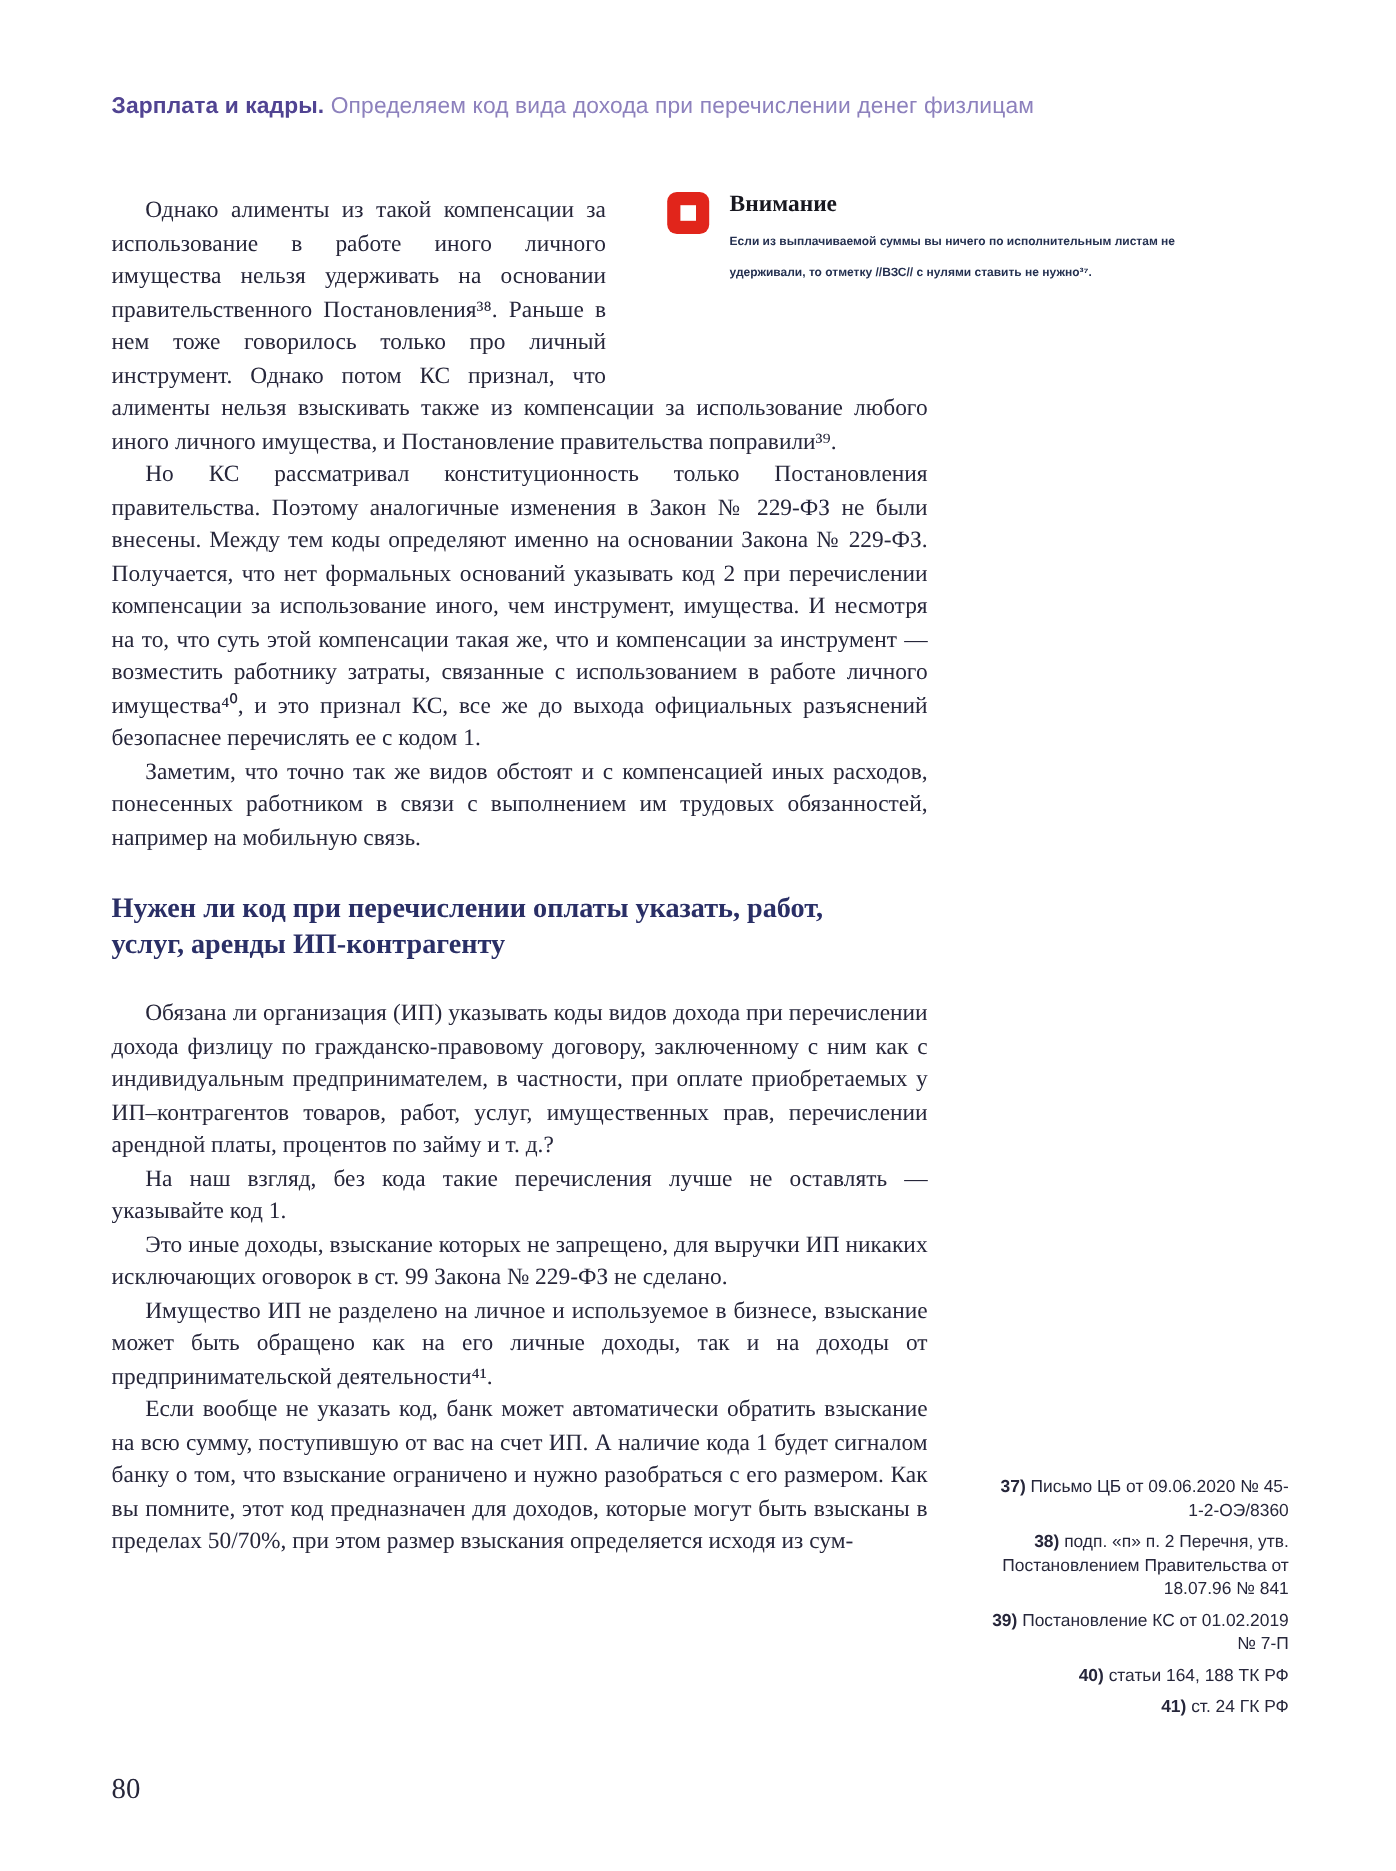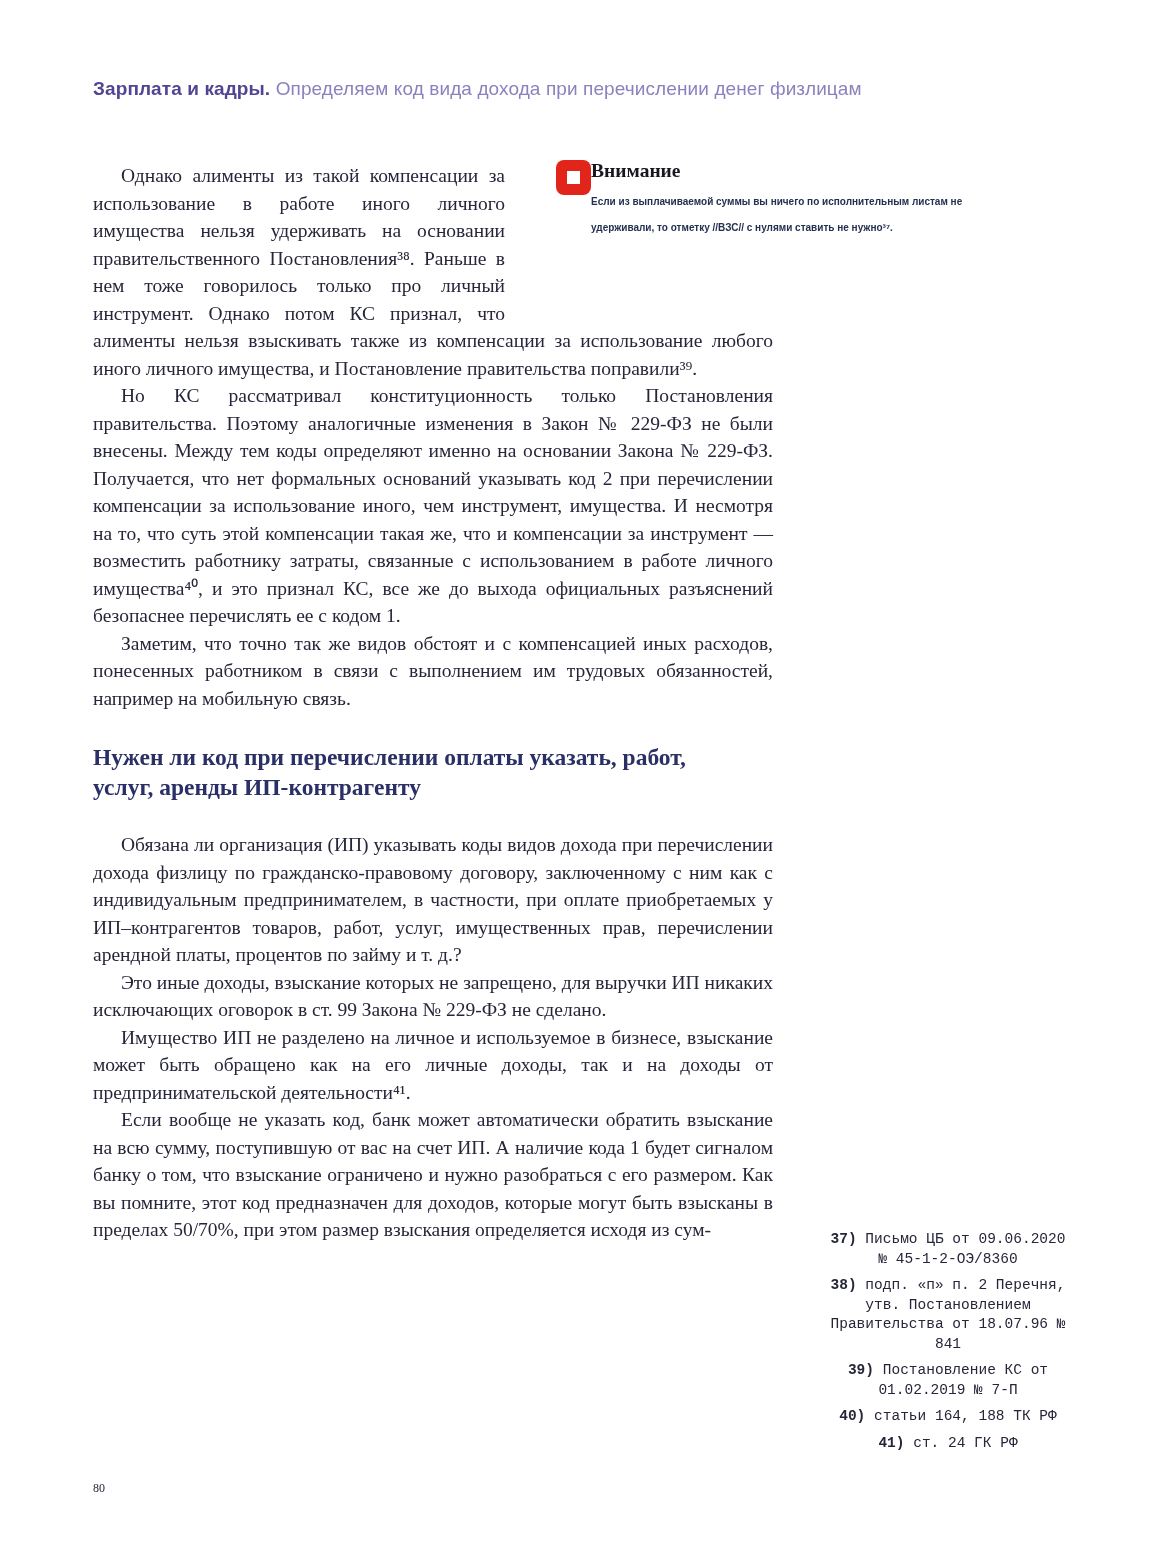--- a/index.html
+++ b/index.html
@@ -26,20 +26,21 @@
   .rubric { font-weight: bold; color: #514492; }
   .rubric-subtitle { color: #8d81bd; }
 
   
   .attention {
     position: absolute;
     left: 556px;
     top: 158px;
     width: 482px;
     display: flex;
+    gap: 17px;
     z-index: 2;
   }
   .attention-icon {
     width: 35px;
     height: 35px;
     border-radius: 8px;
     background: #e1251b;
     display: flex;
     align-items: center;
     justify-content: center;
@@ -87,32 +88,32 @@
     max-width: 636px;
     text-align: left;
   }
 
   
   .footnotes {
     position: absolute;
     left: 822px;
     top: 1230px;
     width: 252px;
-    font-family: Liberation Mono, monospace;
+    font-family: Liberation Sans, sans-serif;
     font-size: 14.5px;
     line-height: 19.5px;
     color: #26263a;
-    text-align: center;
+    text-align: right;
   }
   .footnote { margin-bottom: 7px; }
   .footnote-number { font-weight: bold; }
 
   
   .page-footer { position: absolute; left: 93px; top: 1478px; }
-  .page-number { font-family: "Liberation Serif", serif; font-size: 12px; color: #26263a; }
+  .page-number { font-family: "Liberation Serif", serif; font-size: 24px; color: #26263a; }
 </style>
 </head>
 <body>
 
 <div class="page">
 
   <header class="page-header">
     <span class="rubric">Зарплата и кадры.</span><span class="rubric-subtitle"> Определяем код вида дохода при перечислении денег физлицам</span>
   </header>
 
@@ -128,20 +129,21 @@
 
   <main class="article">
     <div class="attention-spacer"></div>
     <p class="para">Однако алименты из такой компенсации за использование в работе иного личного имущества нельзя удерживать на основании правительственного Постановления³⁸. Раньше в нем тоже говорилось только про личный инструмент. Однако потом КС признал, что алименты нельзя взыскивать также из компенсации за использование любого иного личного имущества, и Постановление правительства поправили³⁹.</p>
     <p class="para">Но КС рассматривал конституционность только Постановления правительства. Поэтому аналогичные изменения в Закон № 229-ФЗ не были внесены. Между тем коды определяют именно на основании Закона № 229-ФЗ. Получается, что нет формальных оснований указывать код 2 при перечислении компенсации за использование иного, чем инструмент, имущества. И несмотря на то, что суть этой компенсации такая же, что и компенсации за инструмент — возместить работнику затраты, связанные с использованием в работе личного имущества⁴⁰, и это признал КС, все же до выхода официальных разъяснений безопаснее перечислять ее с кодом 1.</p>
     <p class="para">Заметим, что точно так же видов обстоят и с компенсацией иных расходов, понесенных работником в связи с выполнением им трудовых обязанностей, например на мобильную связь.</p>
 
     <h2 class="section-heading">Нужен ли код при перечислении оплаты указать, работ, услуг, аренды ИП-контрагенту</h2>
 
     <p class="para">Обязана ли организация (ИП) указывать коды видов дохода при перечислении дохода физлицу по гражданско-правовому договору, заключенному с ним как с индивидуальным предпринимателем, в частности, при оплате приобретаемых у ИП–контрагентов товаров, работ, услуг, имущественных прав, перечислении арендной платы, процентов по займу и т. д.?</p>
+    <p class="para">На наш взгляд, без кода такие перечисления лучше не оставлять — указывайте код 1.</p>
     <p class="para">Это иные доходы, взыскание которых не запрещено, для выручки ИП никаких исключающих оговорок в ст. 99 Закона № 229-ФЗ не сделано.</p>
     <p class="para">Имущество ИП не разделено на личное и используемое в бизнесе, взыскание может быть обращено как на его личные доходы, так и на доходы от предпринимательской деятельности⁴¹.</p>
     <p class="para">Если вообще не указать код, банк может автоматически обратить взыскание на всю сумму, поступившую от вас на счет ИП. А наличие кода 1 будет сигналом банку о том, что взыскание ограничено и нужно разобраться с его размером. Как вы помните, этот код предназначен для доходов, которые могут быть взысканы в пределах 50/70%, при этом размер взыскания определяется исходя из сум-</p>
   </main>
 
   <aside class="footnotes">
     <div class="footnote">
       <span class="footnote-number">37)</span><span class="footnote-text"> Письмо ЦБ от 09.06.2020 № 45-1-2-ОЭ/8360</span>
     </div>
     <div class="footnote">

